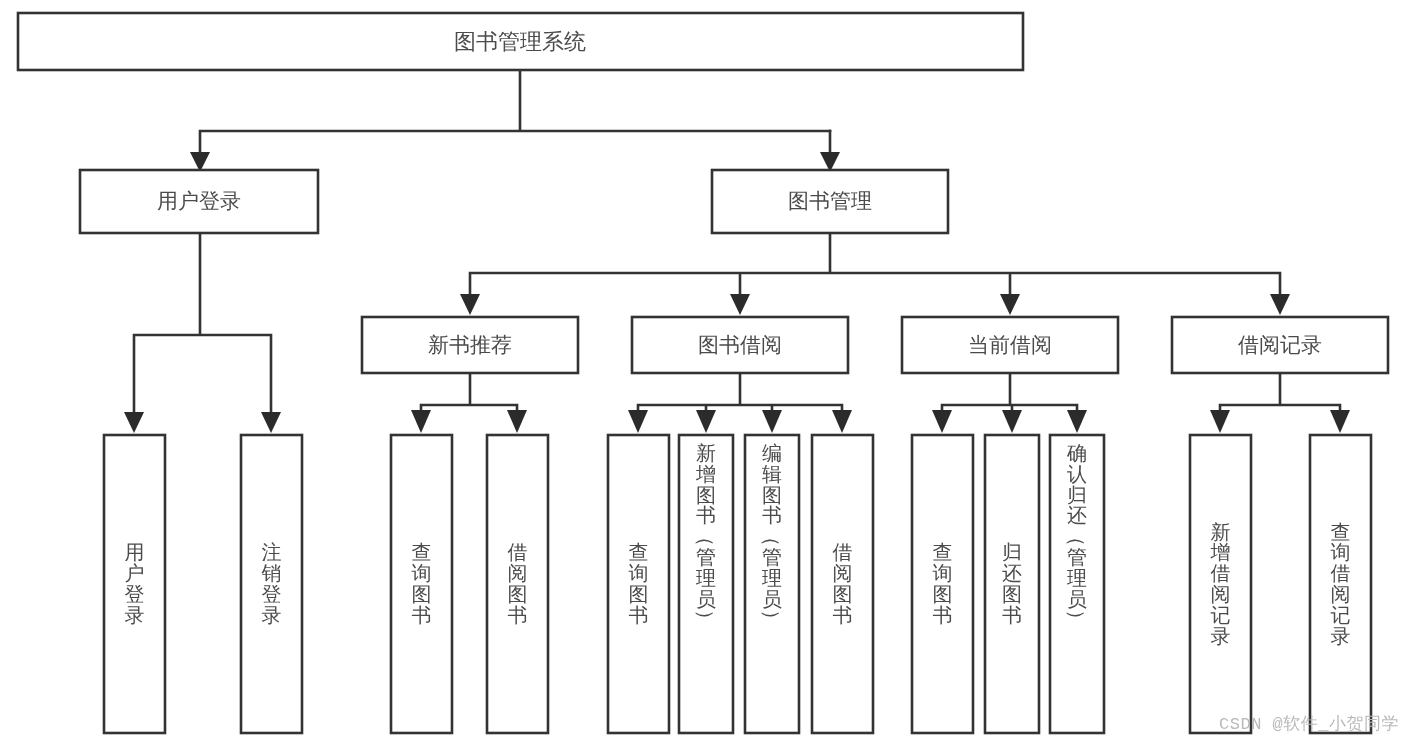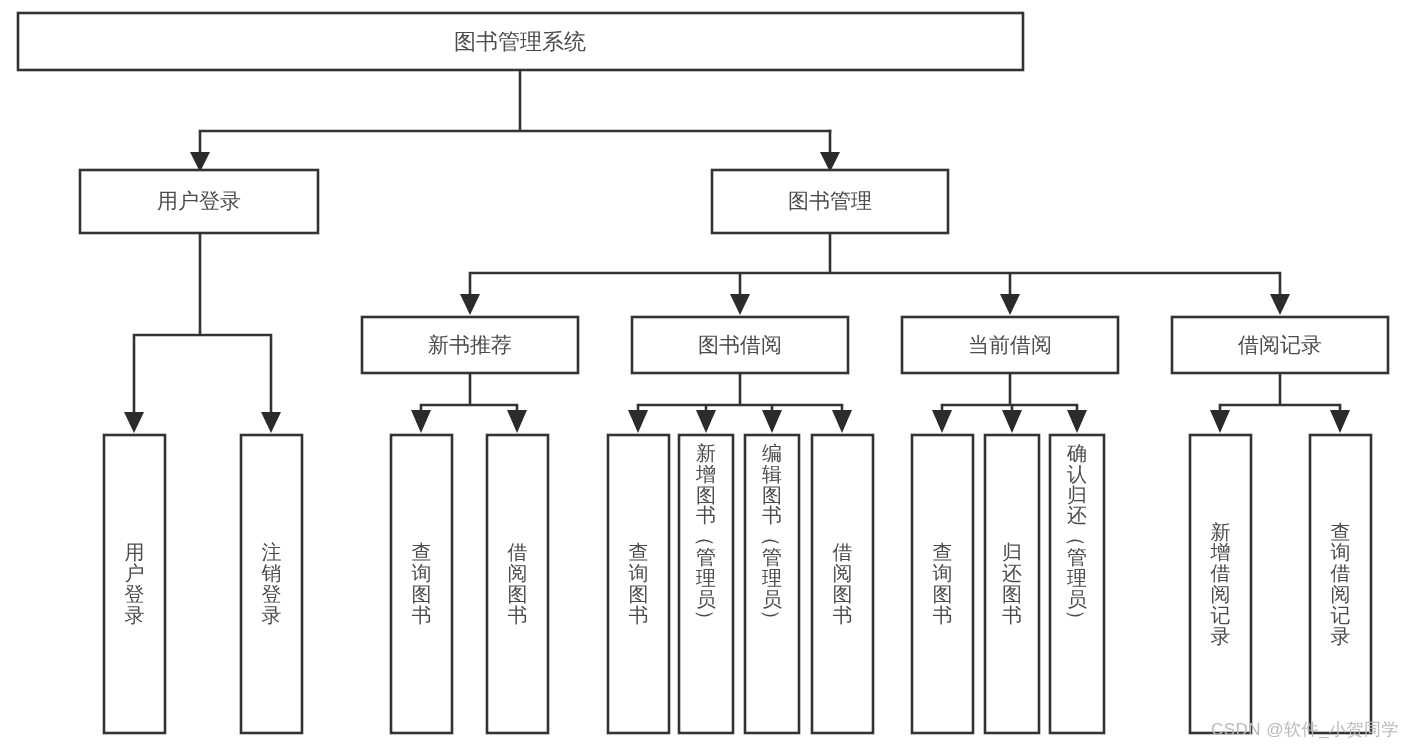--- a/index.html
+++ b/index.html
@@ -74,23 +74,23 @@
   .leaf-label span {
     display: block;
   }
   .leaf-label span.rot {
     display: block;
     transform: rotate(90deg);
   }
   .watermark {
     position: absolute;
     right: 6px;
-    bottom: 6px;
+    bottom: 12px;
     color: #b9b9b9;
-    font-family: Liberation Sans, sans-serif;
+    font-family: Liberation Mono, monospace;
     font-size: 17px;
     letter-spacing: 0.5px;
     pointer-events: none;
   }
 </style>
 </head>
 <body>
 
 <div id="diagram-root">
 

